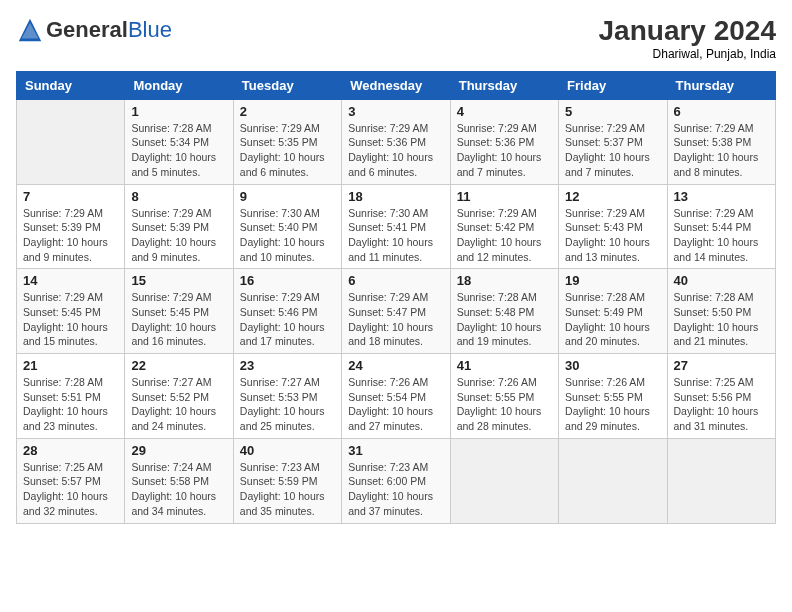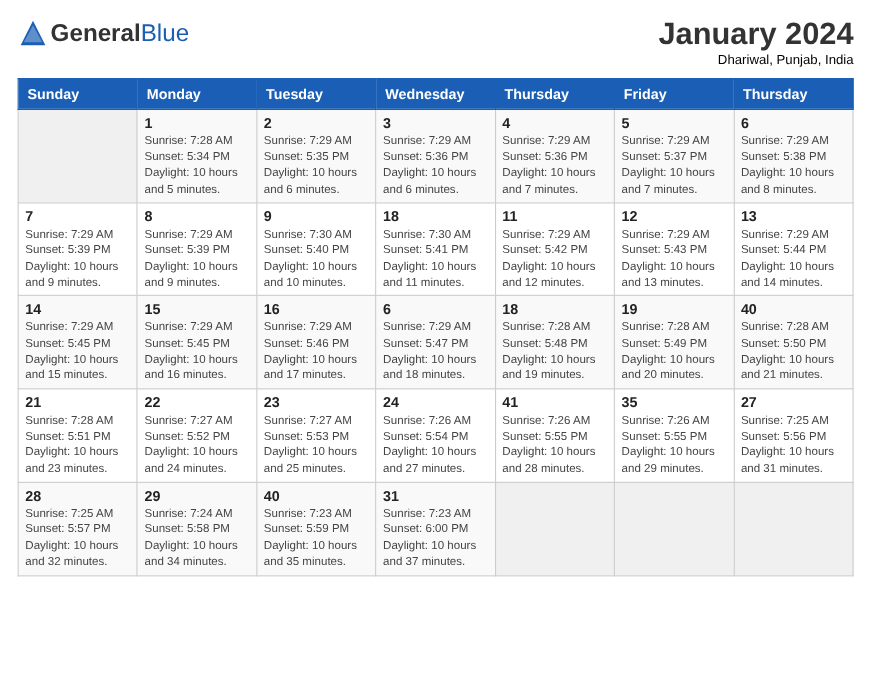--- a/index.html
+++ b/index.html
@@ -302,21 +302,21 @@
 and 27 minutes.</div>
         </td>
         <td>
           <span class="day-number">41</span>
           <div class="day-info" style="white-space: pre-line;">Sunrise: 7:26 AM
 Sunset: 5:55 PM
 Daylight: 10 hours
 and 28 minutes.</div>
         </td>
         <td>
-          <span class="day-number">35</span>
+          <span class="day-number">30</span>
           <div class="day-info" style="white-space: pre-line;">Sunrise: 7:26 AM
 Sunset: 5:55 PM
 Daylight: 10 hours
 and 29 minutes.</div>
         </td>
         <td>
           <span class="day-number">27</span>
           <div class="day-info" style="white-space: pre-line;">Sunrise: 7:25 AM
 Sunset: 5:56 PM
 Daylight: 10 hours

